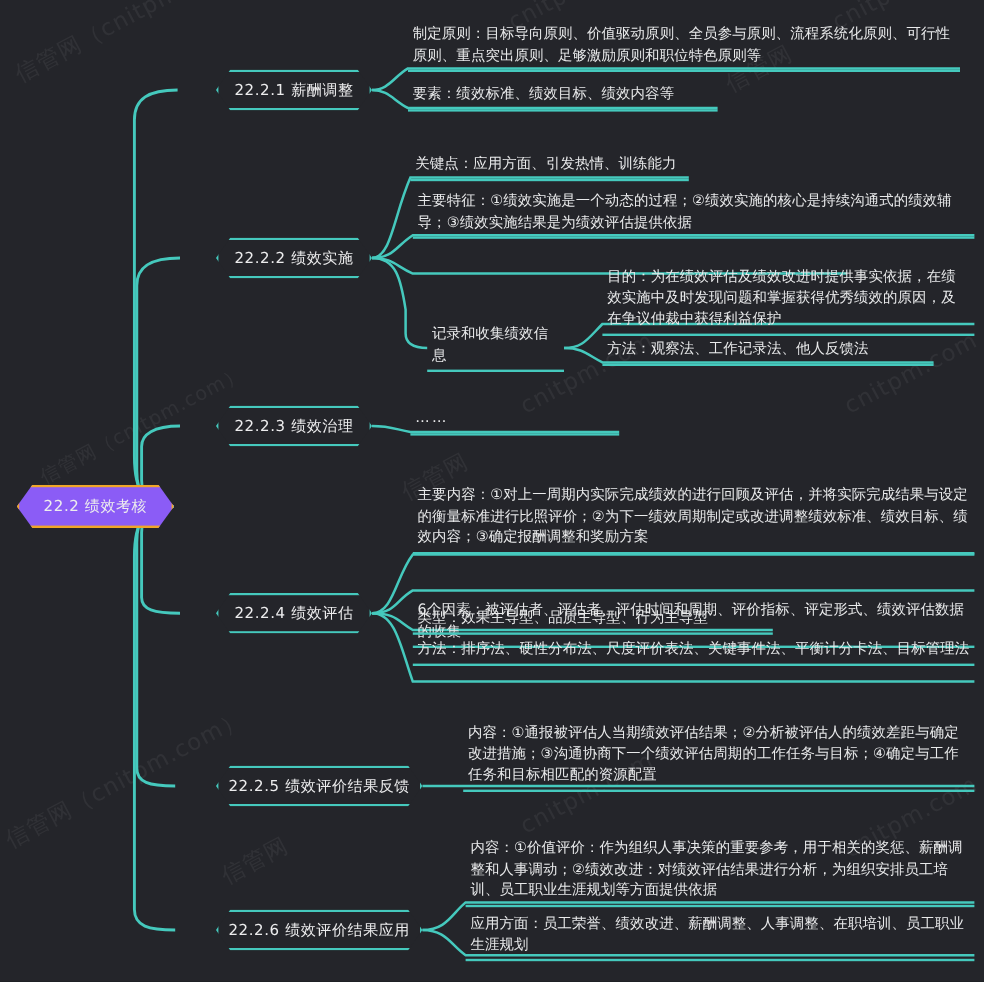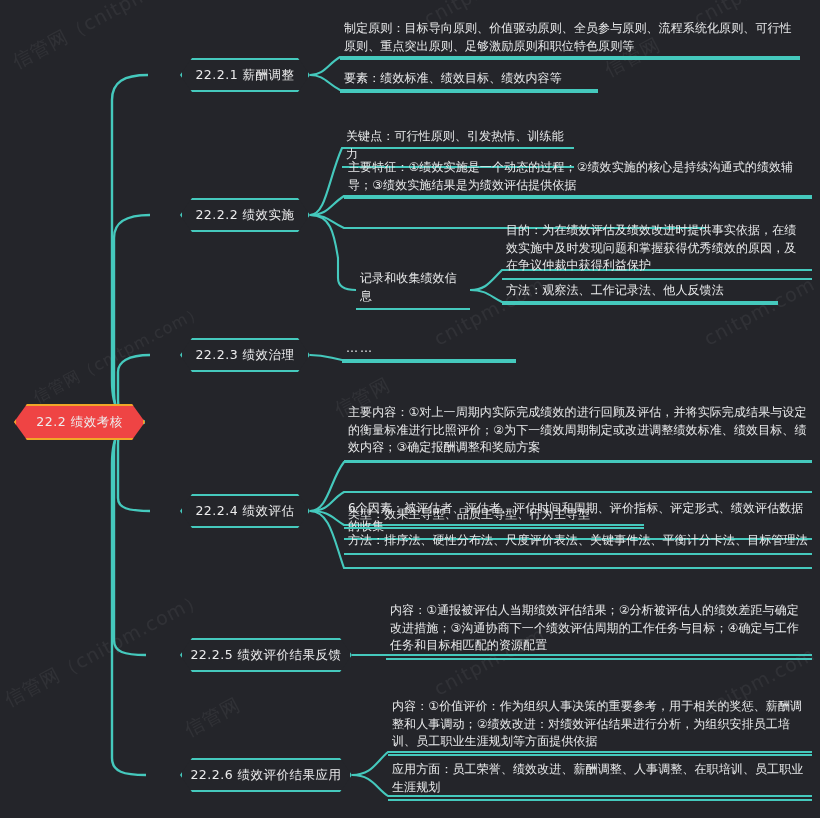--- a/index.html
+++ b/index.html
@@ -30,21 +30,21 @@
   #links path.root { stroke:#45c9bd; stroke-width:2.4; }
 
   
   .root-node {
     position:absolute;
     display:flex; align-items:center; justify-content:center;
     color:#ededee;
     font-size:12.5px;
     letter-spacing:.5px;
     white-space:nowrap;
-    background:#ef4444;
+    background:#8b5cf6;
     border:2.4px solid #f0a628;
     clip-path:polygon(13px 0, calc(100% - 13px) 0, 100% 50%, calc(100% - 13px) 100%, 13px 100%, 0 50%);
   }
 
   
   .lvl1 {
     position:absolute;
     display:flex; align-items:center; justify-content:center;
     color:#ececed;
     font-size:12.5px;
@@ -143,21 +143,21 @@
     <span>22.2.5  绩效评价结果反馈</span>
   </div>
 
   <div class="lvl1" style="left:180px; top:758px; width:172px; height:34px;">
     <span>22.2.6  绩效评价结果应用</span>
   </div>
 
   <div class="leaf" style="left:340px; top:20px; width:460px;">制定原则：目标导向原则、价值驱动原则、全员参与原则、流程系统化原则、可行性原则、重点突出原则、足够激励原则和职位特色原则等</div>
   <div class="leaf" style="left:340px; top:70px; width:258px;">要素：绩效标准、绩效目标、绩效内容等</div>
 
-  <div class="leaf" style="left:342px; top:128px; width:232px;">关键点：可行性原则、引发热情、训练能力</div>
+  <div class="leaf" style="left:342px; top:128px; width:232px;">关键点：应用方面、引发热情、训练能力</div>
   <div class="leaf" style="left:344px; top:159px; width:468px;">主要特征：①绩效实施是一个动态的过程；②绩效实施的核心是持续沟通式的绩效辅导；③绩效实施结果是为绩效评估提供依据</div>
 
   <div class="leaf plain" style="left:356px; top:270px; width:114px;">记录和收集绩效信息</div>
 
   <div class="leaf" style="left:502px; top:282px; width:276px;">方法：观察法、工作记录法、他人反馈法</div>
   <div class="leaf" style="left:502px; top:222px; width:310px;">目的：为在绩效评估及绩效改进时提供事实依据，在绩效实施中及时发现问题和掌握获得优秀绩效的原因，及在争议仲裁中获得利益保护</div>
 
   <div class="leaf dots" style="left:342px; top:340px; width:174px;">……</div>
 
   <div class="leaf" style="left:344px; top:404px; width:468px;">主要内容：①对上一周期内实际完成绩效的进行回顾及评估，并将实际完成结果与设定的衡量标准进行比照评价；②为下一绩效周期制定或改进调整绩效标准、绩效目标、绩效内容；③确定报酬调整和奖励方案</div>

